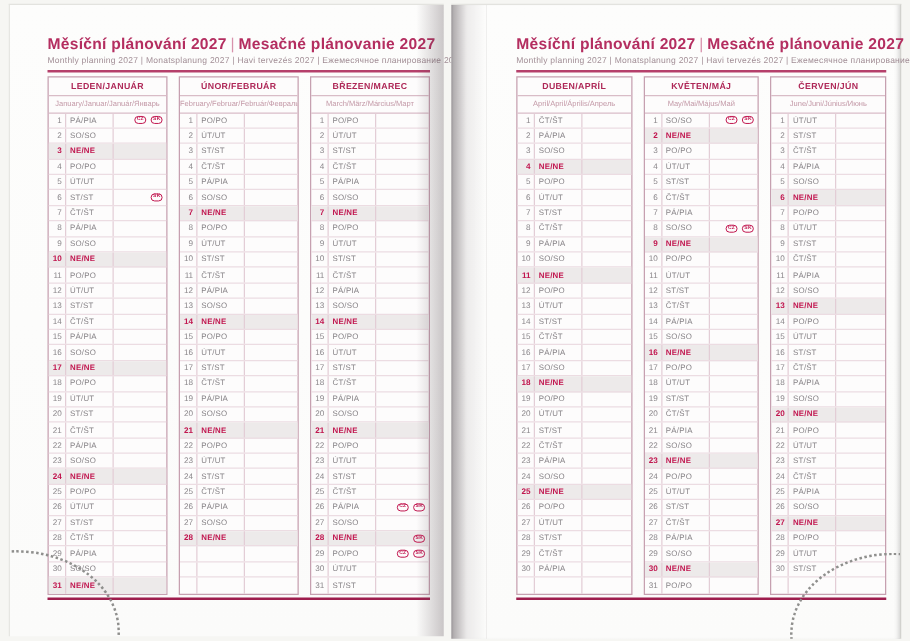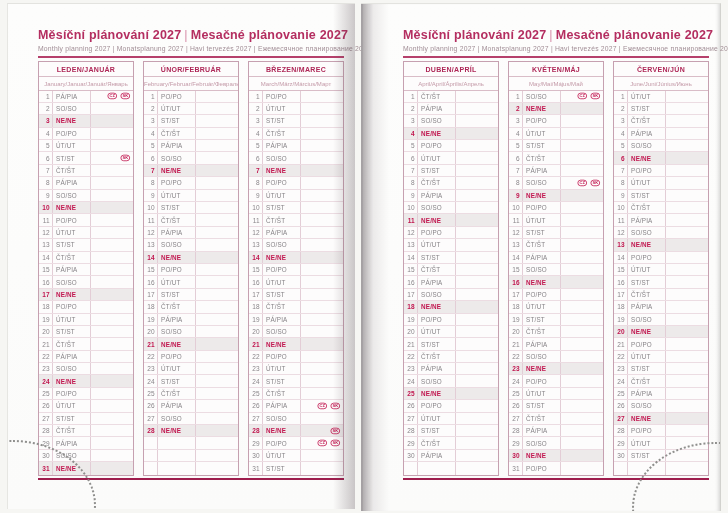--- a/index.html
+++ b/index.html
@@ -13,21 +13,21 @@
   .page-right{left:361px;width:359px;height:507px;border-right:1px solid #d2d2ce;
         box-shadow:inset -4px 0 4px -3px rgba(0,0,0,0.18);}
   .page-left::after{content:'';position:absolute;top:0;right:0;width:22px;height:100%;
         background:linear-gradient(to right,rgba(90,75,82,0) 0%,rgba(85,72,78,0.30) 100%);pointer-events:none;}
   .page-right::before{content:'';position:absolute;top:0;left:0;width:26px;height:100%;
         background:linear-gradient(to right,rgba(70,60,66,0.40) 0%,rgba(120,108,114,0.12) 40%,rgba(255,255,255,0) 100%);
         border-left:2px solid rgba(95,88,92,0.55);pointer-events:none;}
 
   .page-inner{position:relative;height:100%;box-sizing:border-box;}
   .page-left  .page-inner{padding:24px 11px 0 30px;}
-  .page-right .page-inner{padding:24px 11px 0 42px;}
+  .page-right .page-inner{padding:24px 11px 0 42px;margin-left:10px;}
 
   .page-title{text-align:center;font-size:12.5px;font-weight:bold;color:#b42e60;
         letter-spacing:0.2px;white-space:nowrap;}
   .page-title .sep{color:#d892ac;font-weight:normal;padding:0 3px;}
   .page-subtitle{text-align:center;font-size:6.8px;color:#a18d95;margin-top:3px;
         letter-spacing:0.2px;white-space:nowrap;}
   .title-rule{height:2px;background:#b5406b;margin-top:4px;}
   .bottom-rule{height:2px;background:#9e1d4d;margin-top:2px;}
 
   .months{display:flex;gap:9px;margin-top:3px;}

